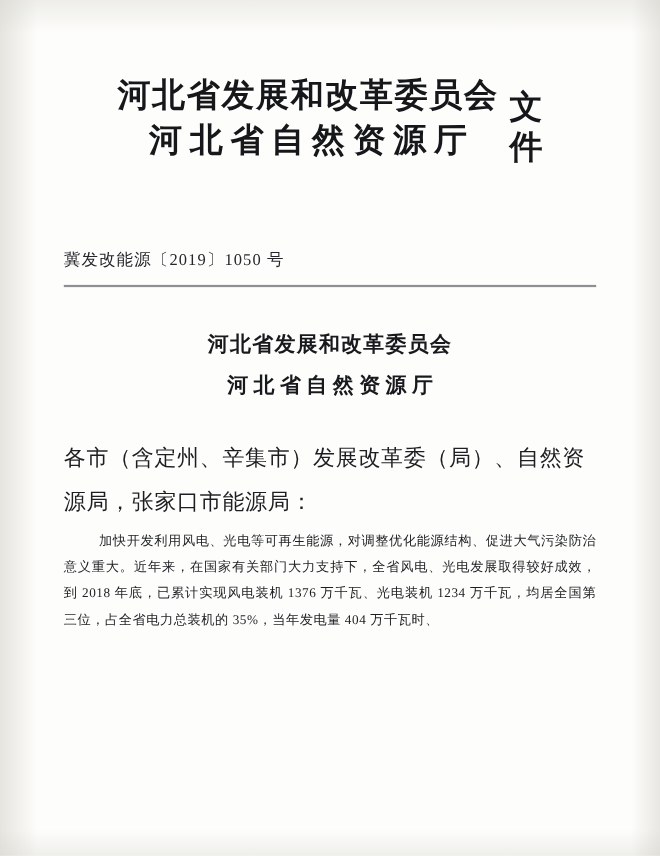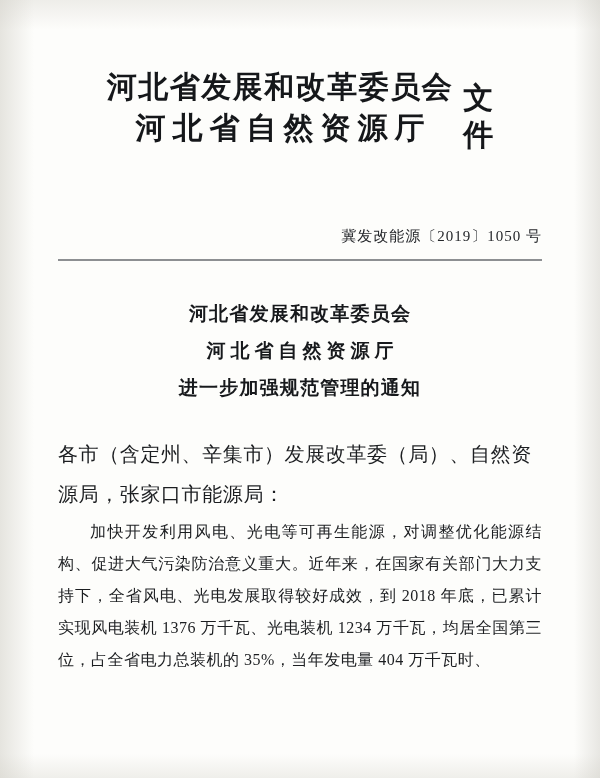--- a/index.html
+++ b/index.html
@@ -77,21 +77,21 @@
     margin-top: 14px;
     display: flex;
     flex-direction: column;
     align-items: center;
   }
   .doc-word span { display: block; }
 
   
   .docnum-wrap {
     margin-top: 74px;
-    text-align: right;
+    text-align: left;
   }
   .docnum {
     font-size: 15px;
     letter-spacing: 1px;
     color: #24262a;
     display: inline-block;
     padding-bottom: 7px;
   }
   .red-rule {
     margin-top: 6px;
@@ -119,21 +119,21 @@
   .body-block {
     margin-top: 28px;
   }
   .recipient {
     font-size: 20px;
     line-height: 2.0;
     letter-spacing: 0.6px;
     color: #1c1e21;
   }
   .para {
-    font-size: 16px;
+    font-size: 12px;
     line-height: 2.0;
     letter-spacing: 0.5px;
     text-align: justify;
     text-justify: inter-ideograph;
     color: #1c1e21;
     margin-top: 2px;
   }
   .para.indent { text-indent: 32px; }
 </style>
 </head>
@@ -156,21 +156,20 @@
     </div>
 
     <div class="docnum-wrap">
       <div class="docnum">冀发改能源〔2019〕1050 号</div>
       <div class="red-rule"></div>
     </div>
 
     <div class="title-block">
       <div class="title-line">河北省发展和改革委员会</div>
       <div class="title-line wide">河北省自然资源厅</div>
-      <div class="title-line">进一步加强规范管理的通知</div>
     </div>
 
     <div class="body-block">
       <div class="recipient">各市（含定州、辛集市）发展改革委（局）、自然资源局，张家口市能源局：</div>
       <div class="para indent">加快开发利用风电、光电等可再生能源，对调整优化能源结构、促进大气污染防治意义重大。近年来，在国家有关部门大力支持下，全省风电、光电发展取得较好成效，到 2018 年底，已累计实现风电装机 1376 万千瓦、光电装机 1234 万千瓦，均居全国第三位，占全省电力总装机的 35%，当年发电量 404 万千瓦时、</div>
     </div>
 
   </div>
 
 </div>

